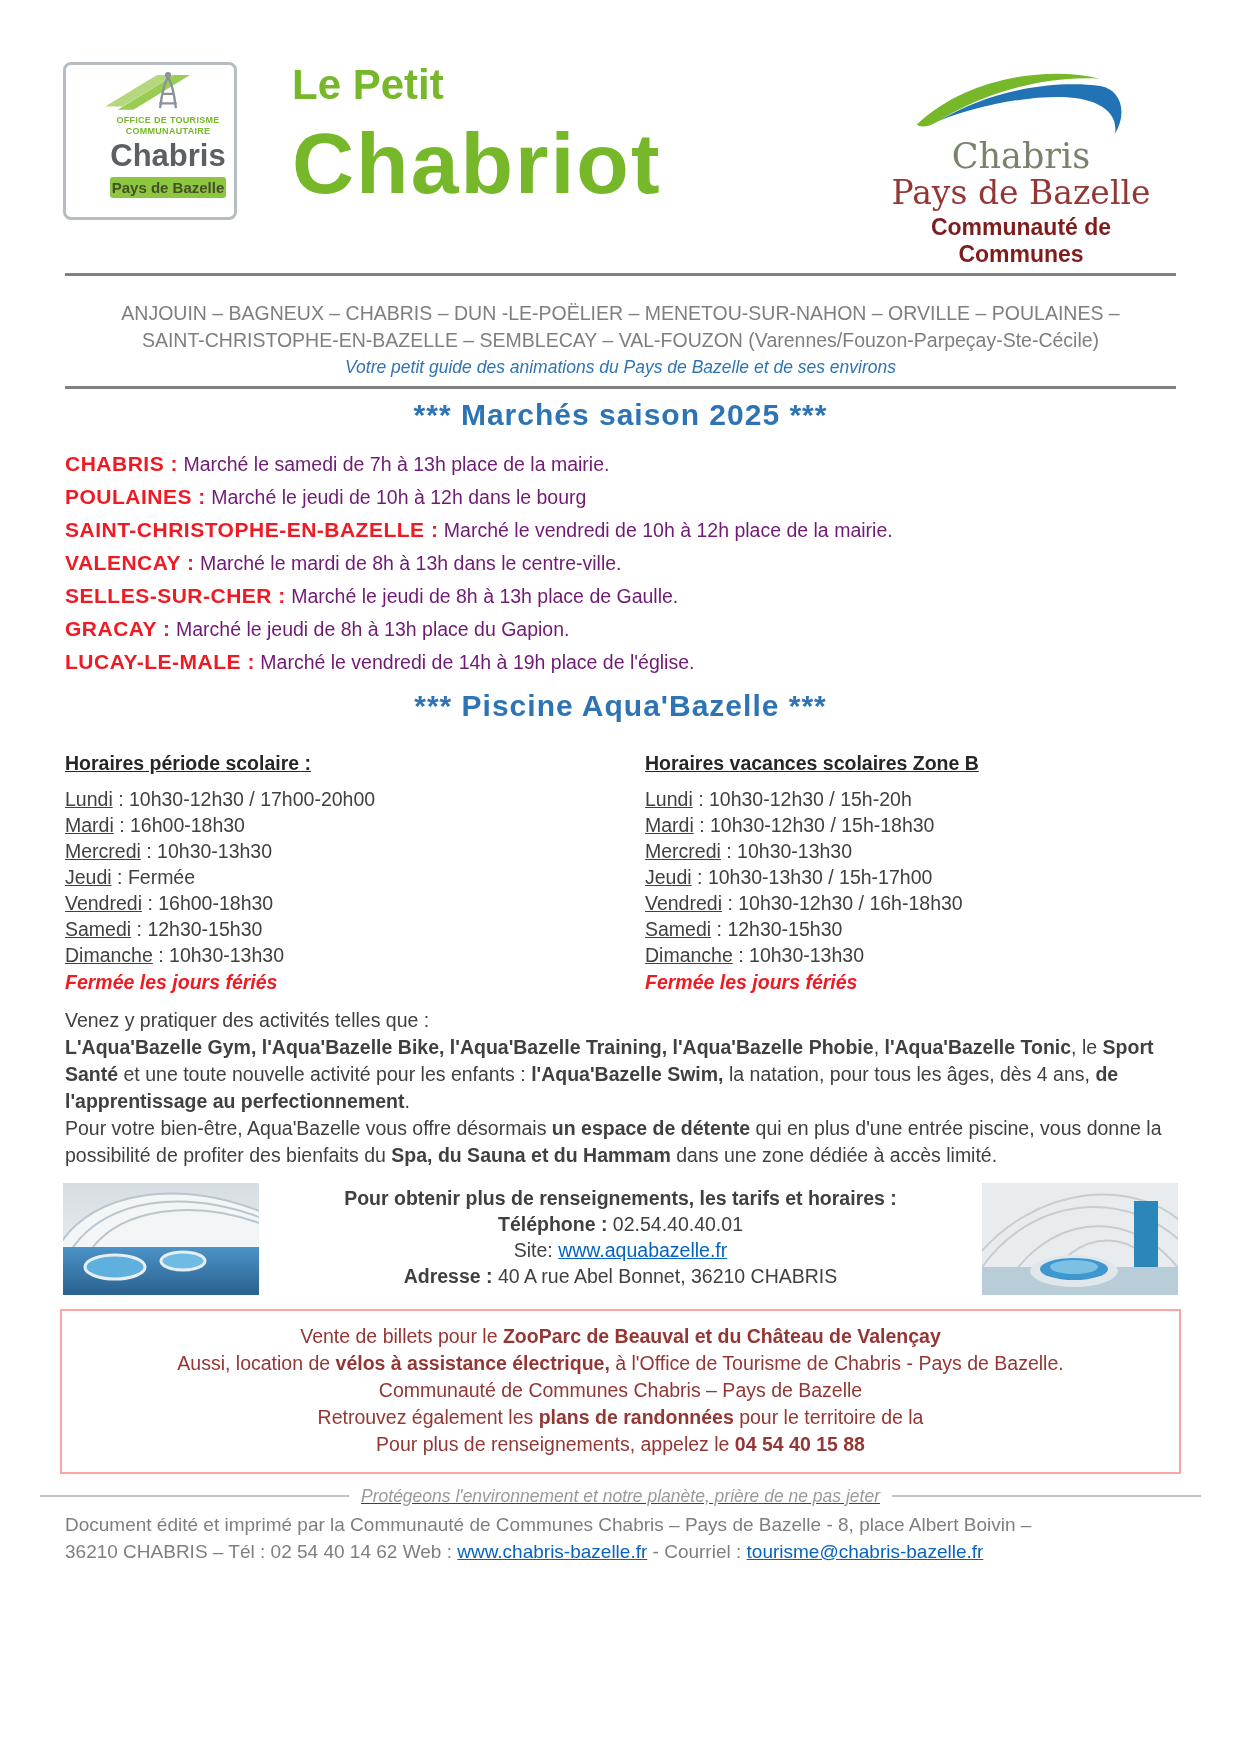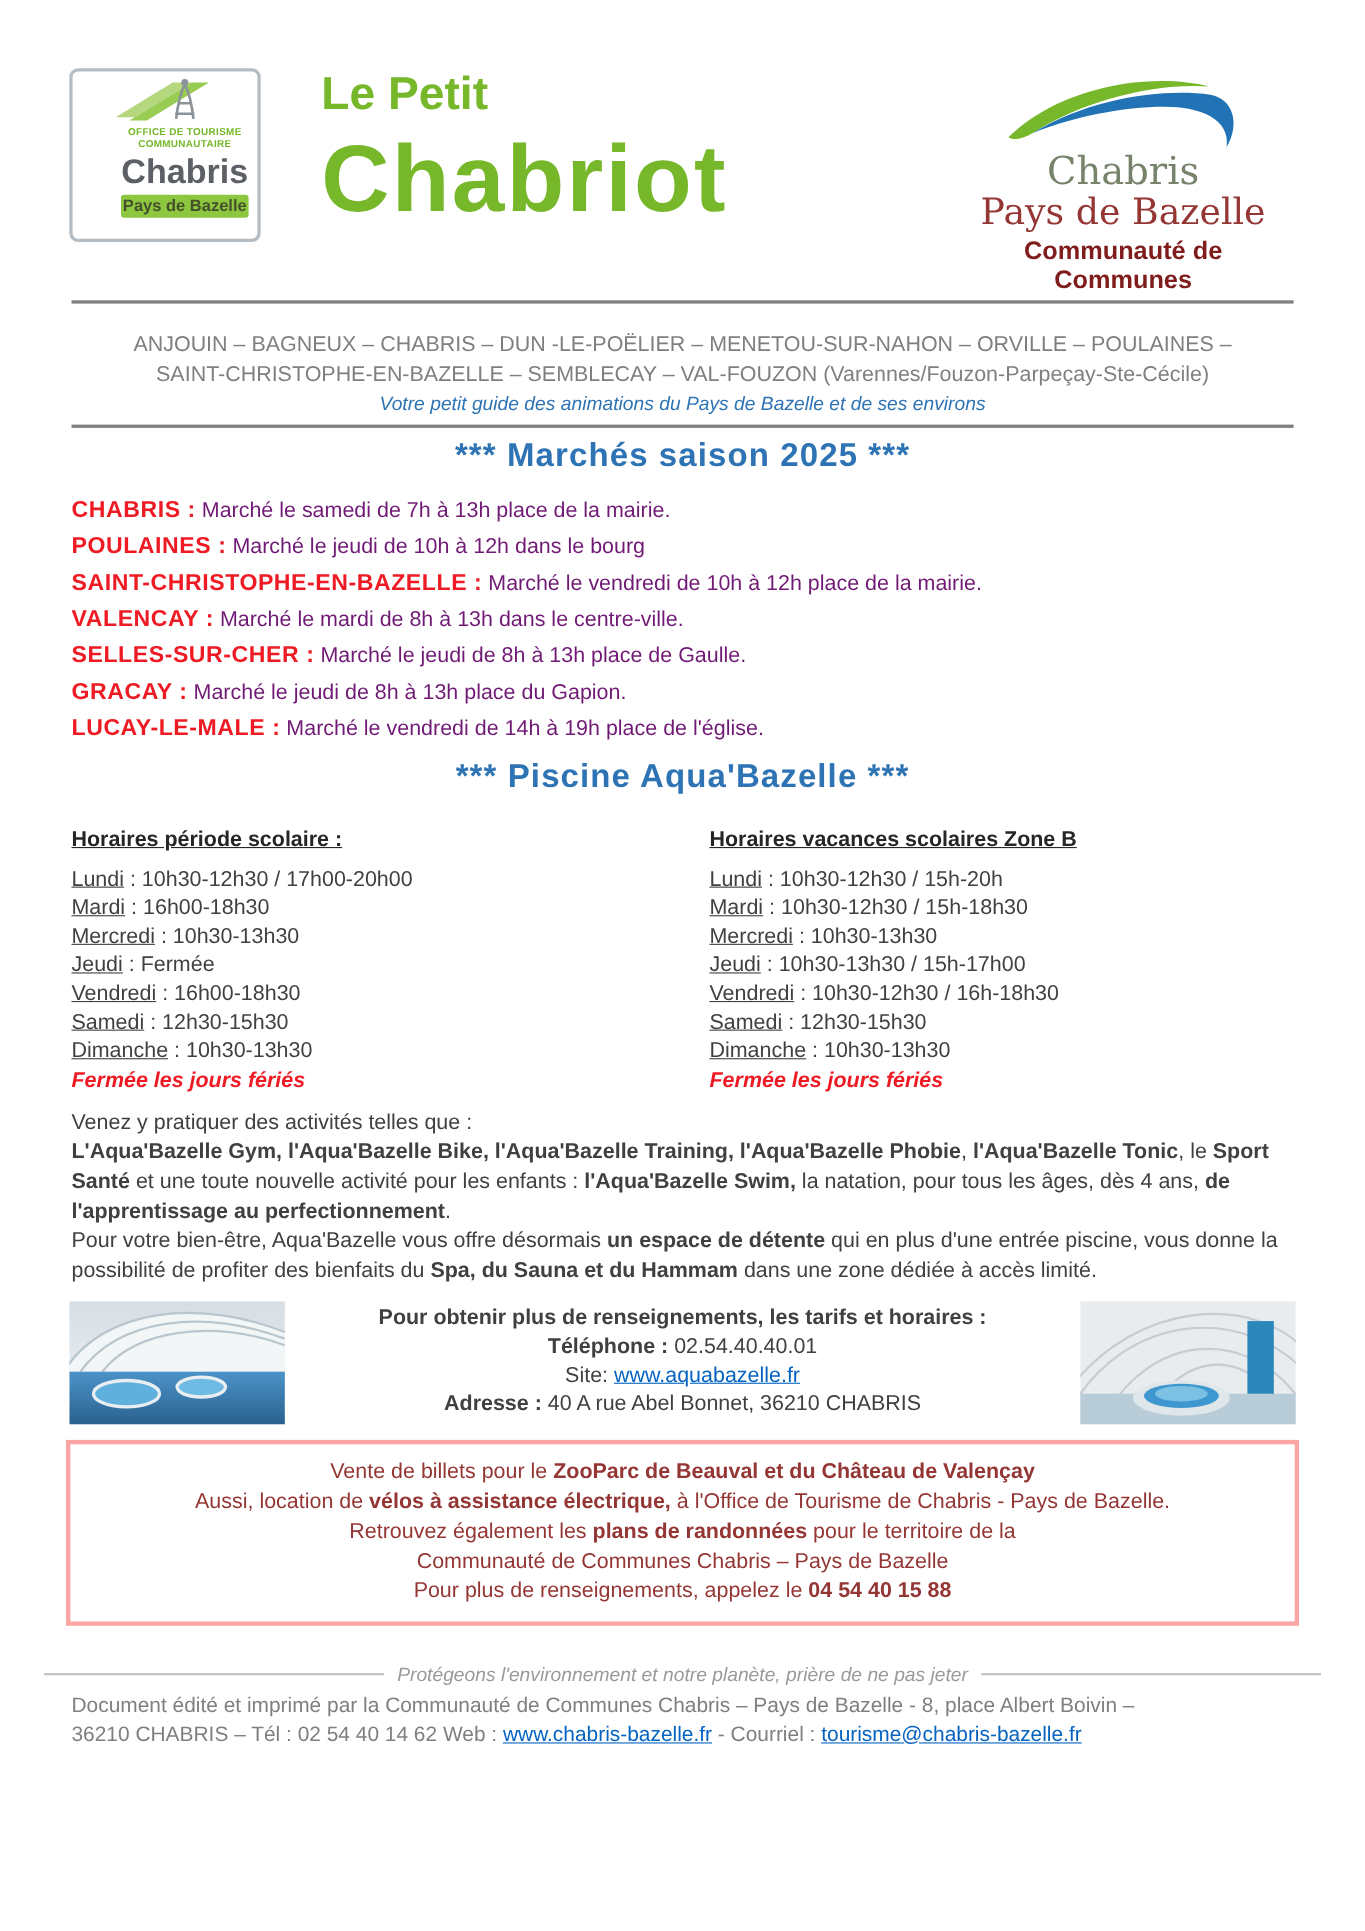--- a/index.html
+++ b/index.html
@@ -61,24 +61,24 @@
   .b { font-weight:bold; }
 
   
   .contact-row { display:flex; align-items:flex-start; margin:14px 63px 0; }
   .photo { width:196px; height:112px; flex-shrink:0; display:block; }
   .contact-block { flex:1; text-align:center; font-size:19.5px; line-height:26px; padding:2px 12px 0; }
   .contact-heading { font-weight:bold; }
   .link { color:#0563c1; text-decoration:underline; cursor:pointer; }
 
   
-  .info-box { margin:14px 60px 0; border:4px solid #fca5a5; padding:12px 24px 14px; text-align:center; color:#943634; font-size:19.5px; line-height:27px; }
-
-  
-  .eco-row { display:flex; align-items:center; margin:34px 40px 0; }
+  .info-box { margin:14px 60px 0; border:2px solid #fca5a5; padding:12px 24px 14px; text-align:center; color:#943634; font-size:19.5px; line-height:27px; }
+
+  
+  .eco-row { display:flex; align-items:center; margin:12px 40px 0;text-decoration:underline; }
   .eco-line { flex:1; height:2px; background:#c2c2c2; }
   .eco-text { padding:0 12px; color:#9a9a9a; font-style:italic; font-size:17.5px; white-space:nowrap; }
   .footer-text { margin:4px 65px 0; color:#7f7f7f; font-size:19px; line-height:27px; }
 </style>
 </head>
 <body>
 
 <div class="page">
 
   <div class="header">
@@ -233,22 +233,22 @@
       <rect y="84" width="196" height="28" fill="#b9cdd8"></rect>
       <ellipse cx="92" cy="88" rx="44" ry="16" fill="#dfe7ea"></ellipse>
       <ellipse cx="92" cy="86" rx="34" ry="11" fill="#3e97cf"></ellipse>
       <ellipse cx="92" cy="84" rx="24" ry="7" fill="#7cc0e4"></ellipse>
     </svg>
   </div>
 
   <div class="info-box">
     <div><span>Vente de billets pour le </span><span class="b">ZooParc de Beauval et du Château de Valençay</span></div>
     <div><span>Aussi, location de </span><span class="b">vélos à assistance électrique,</span><span> à l'Office de Tourisme de Chabris - Pays de Bazelle.</span></div>
+    <div>Communauté de Communes Chabris – Pays de Bazelle</div>
     <div><span>Retrouvez également les </span><span class="b">plans de randonnées</span><span> pour le territoire de la</span></div>
-    <div>Communauté de Communes Chabris – Pays de Bazelle</div>
     <div><span>Pour plus de renseignements, appelez le </span><span class="b">04 54 40 15 88</span></div>
   </div>
 
   <div class="eco-row">
     <div class="eco-line"></div>
     <div class="eco-text">Protégeons l'environnement et notre planète, prière de ne pas jeter</div>
     <div class="eco-line"></div>
   </div>
 
   <div class="footer-text">

